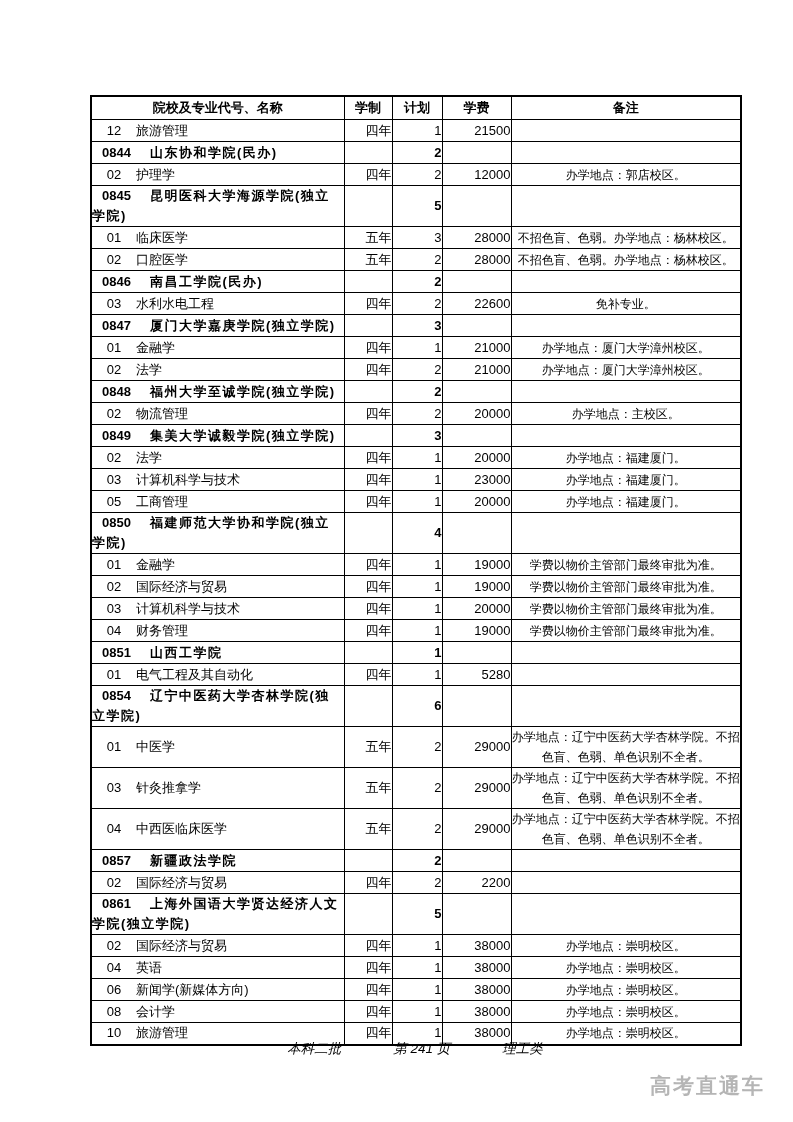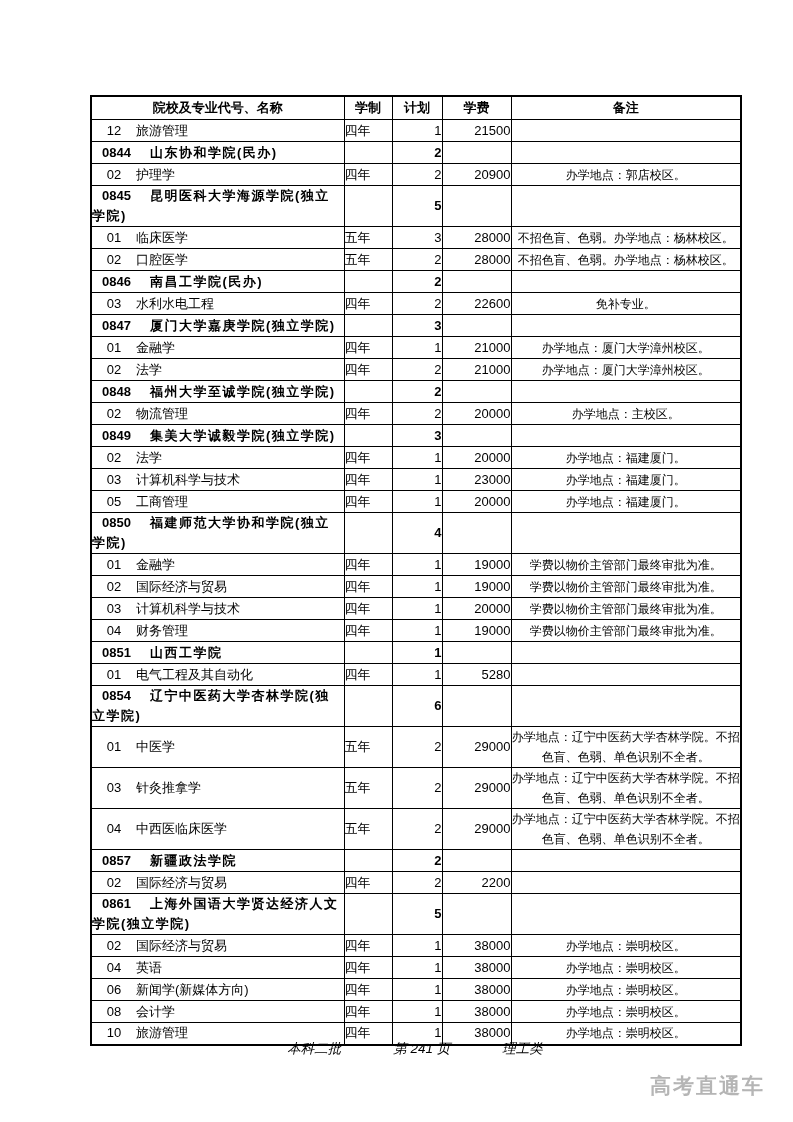--- a/index.html
+++ b/index.html
@@ -41,21 +41,21 @@
     display:inline-block;
     width:44px;
     text-align:center;
     vertical-align:top;
     white-space:nowrap;
   }
   tr.institution{font-weight:bold;}
   tr.institution .code{width:48px;text-align:left;padding-left:10px;}
   tr.institution .nametext{letter-spacing:1.5px;}
 
-  td.durcell{text-align:left;}
+  td.durcell{text-align:right;}
   td.plancell{text-align:right;padding-right:6px;}
   td.feecell{text-align:right;padding-right:5px;margin-left:28px;}
   td.notecell{
     text-align:center;
     padding:1px 3px;
     font-size:12px;
     line-height:19px;
   }
   tr{height:22px;}
 
@@ -115,21 +115,21 @@
       <td class="durcell"></td>
       <td class="plancell">2</td>
       <td class="feecell"></td>
       <td class="notecell"></td>
     </tr>
 
     <tr class="major">
       <td class="namecell"><span class="code">02</span><span class="nametext">护理学</span></td>
       <td class="durcell">四年</td>
       <td class="plancell">2</td>
-      <td class="feecell">20900</td>
+      <td class="feecell">12000</td>
       <td class="notecell">办学地点：郭店校区。</td>
     </tr>
 
     <tr class="institution">
       <td class="namecell"><span class="code">0845</span><span class="nametext">昆明医科大学海源学院(独立学院)</span></td>
       <td class="durcell"></td>
       <td class="plancell">5</td>
       <td class="feecell"></td>
       <td class="notecell"></td>
     </tr>

